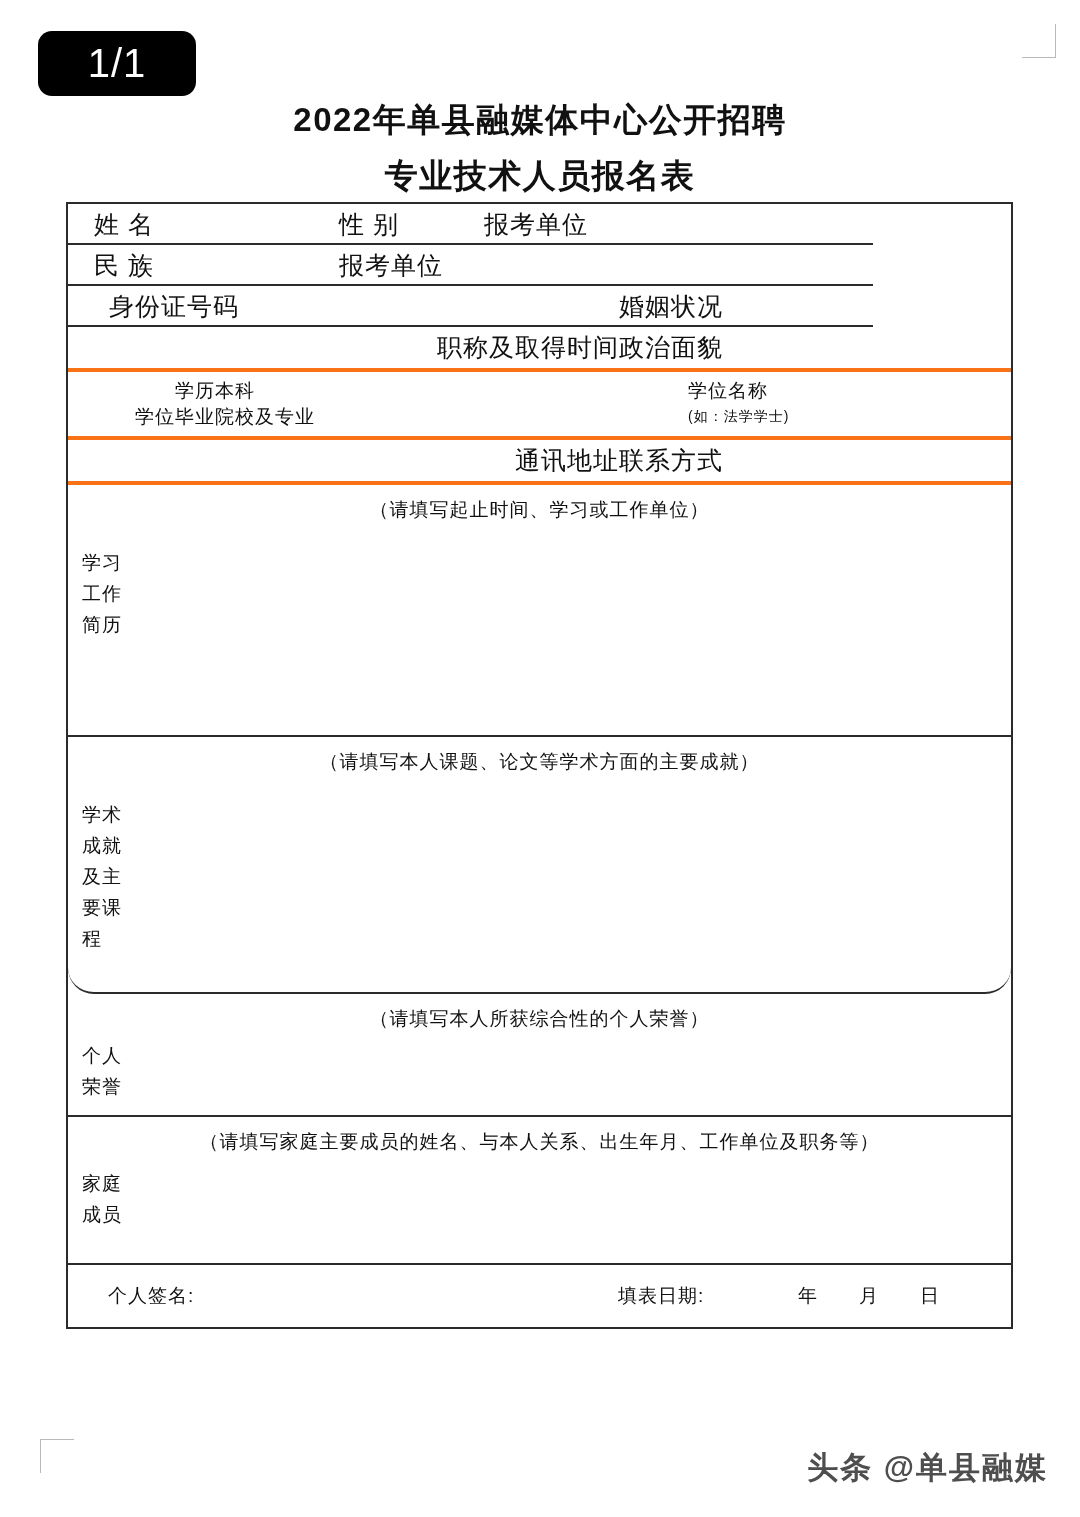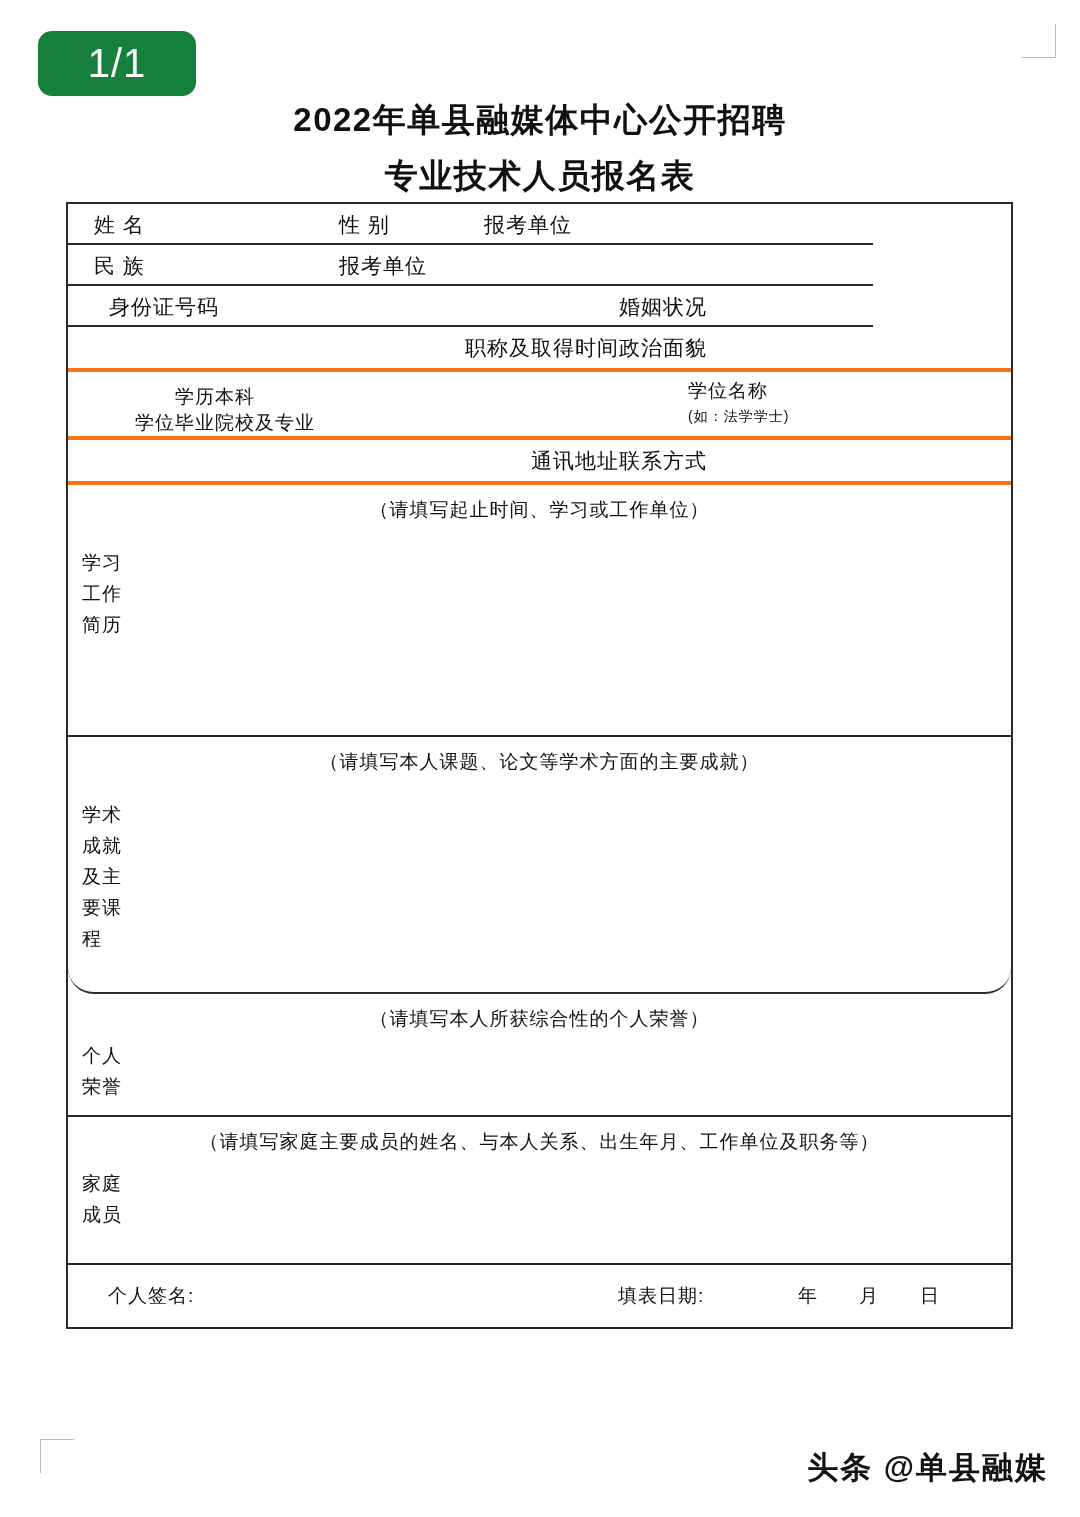--- a/index.html
+++ b/index.html
@@ -49,21 +49,21 @@
     white-space: nowrap;
   }
 
   
   .page-badge {
     position: absolute;
     left: 38px;
     top: 31px;
     width: 158px;
     height: 65px;
-    background: #15803d;
+    background: #000000;
     border-radius: 14px;
     display: flex;
     align-items: center;
     justify-content: center;
     color: #ffffff;
     font-size: 40px;
     letter-spacing: 1px;
   }
 
   
@@ -109,21 +109,21 @@
   }
   .row.full-sep {
     border-bottom: 4px solid #f97316;
     text-align: right;
   }
 
   .cellrow {
     display: flex;
     align-items: center;
     height: 41px;
-    font-size: 21px;
+    font-size: 25px;
     letter-spacing: 1px;
   }
   .lbl { white-space: nowrap; }
 
   
   .identity {
     position: relative;
   }
   .photo-cell {
     position: absolute;
@@ -140,21 +140,21 @@
 
   
   .edu-row {
     display: flex;
     height: 64px;
     font-size: 19px;
     letter-spacing: 1px;
   }
   .edu-left {
     width: 620px;
-    padding-top: 12px;
+    padding-top: 6px;
     box-sizing: border-box;
   }
   .edu-left .l1, .edu-left .l2 {
     display: flex;
     height: 26px;
     align-items: center;
   }
   .edu-right {
     flex: 1;
     padding-top: 6px;
@@ -192,21 +192,21 @@
     letter-spacing: 1px;
   }
 
   
   .watermark {
     position: absolute;
     right: 32px;
     bottom: 28px;
     font-size: 31px;
     font-weight: 700;
-    color: #000000;
+    color: #404040;
     letter-spacing: 2px;
     opacity: .92;
     white-space: nowrap;
   }
 </style>
 </head>
 <body>
 
 <div class="crop-mark crop-tr"></div>
 <div class="crop-mark crop-bl"></div>

